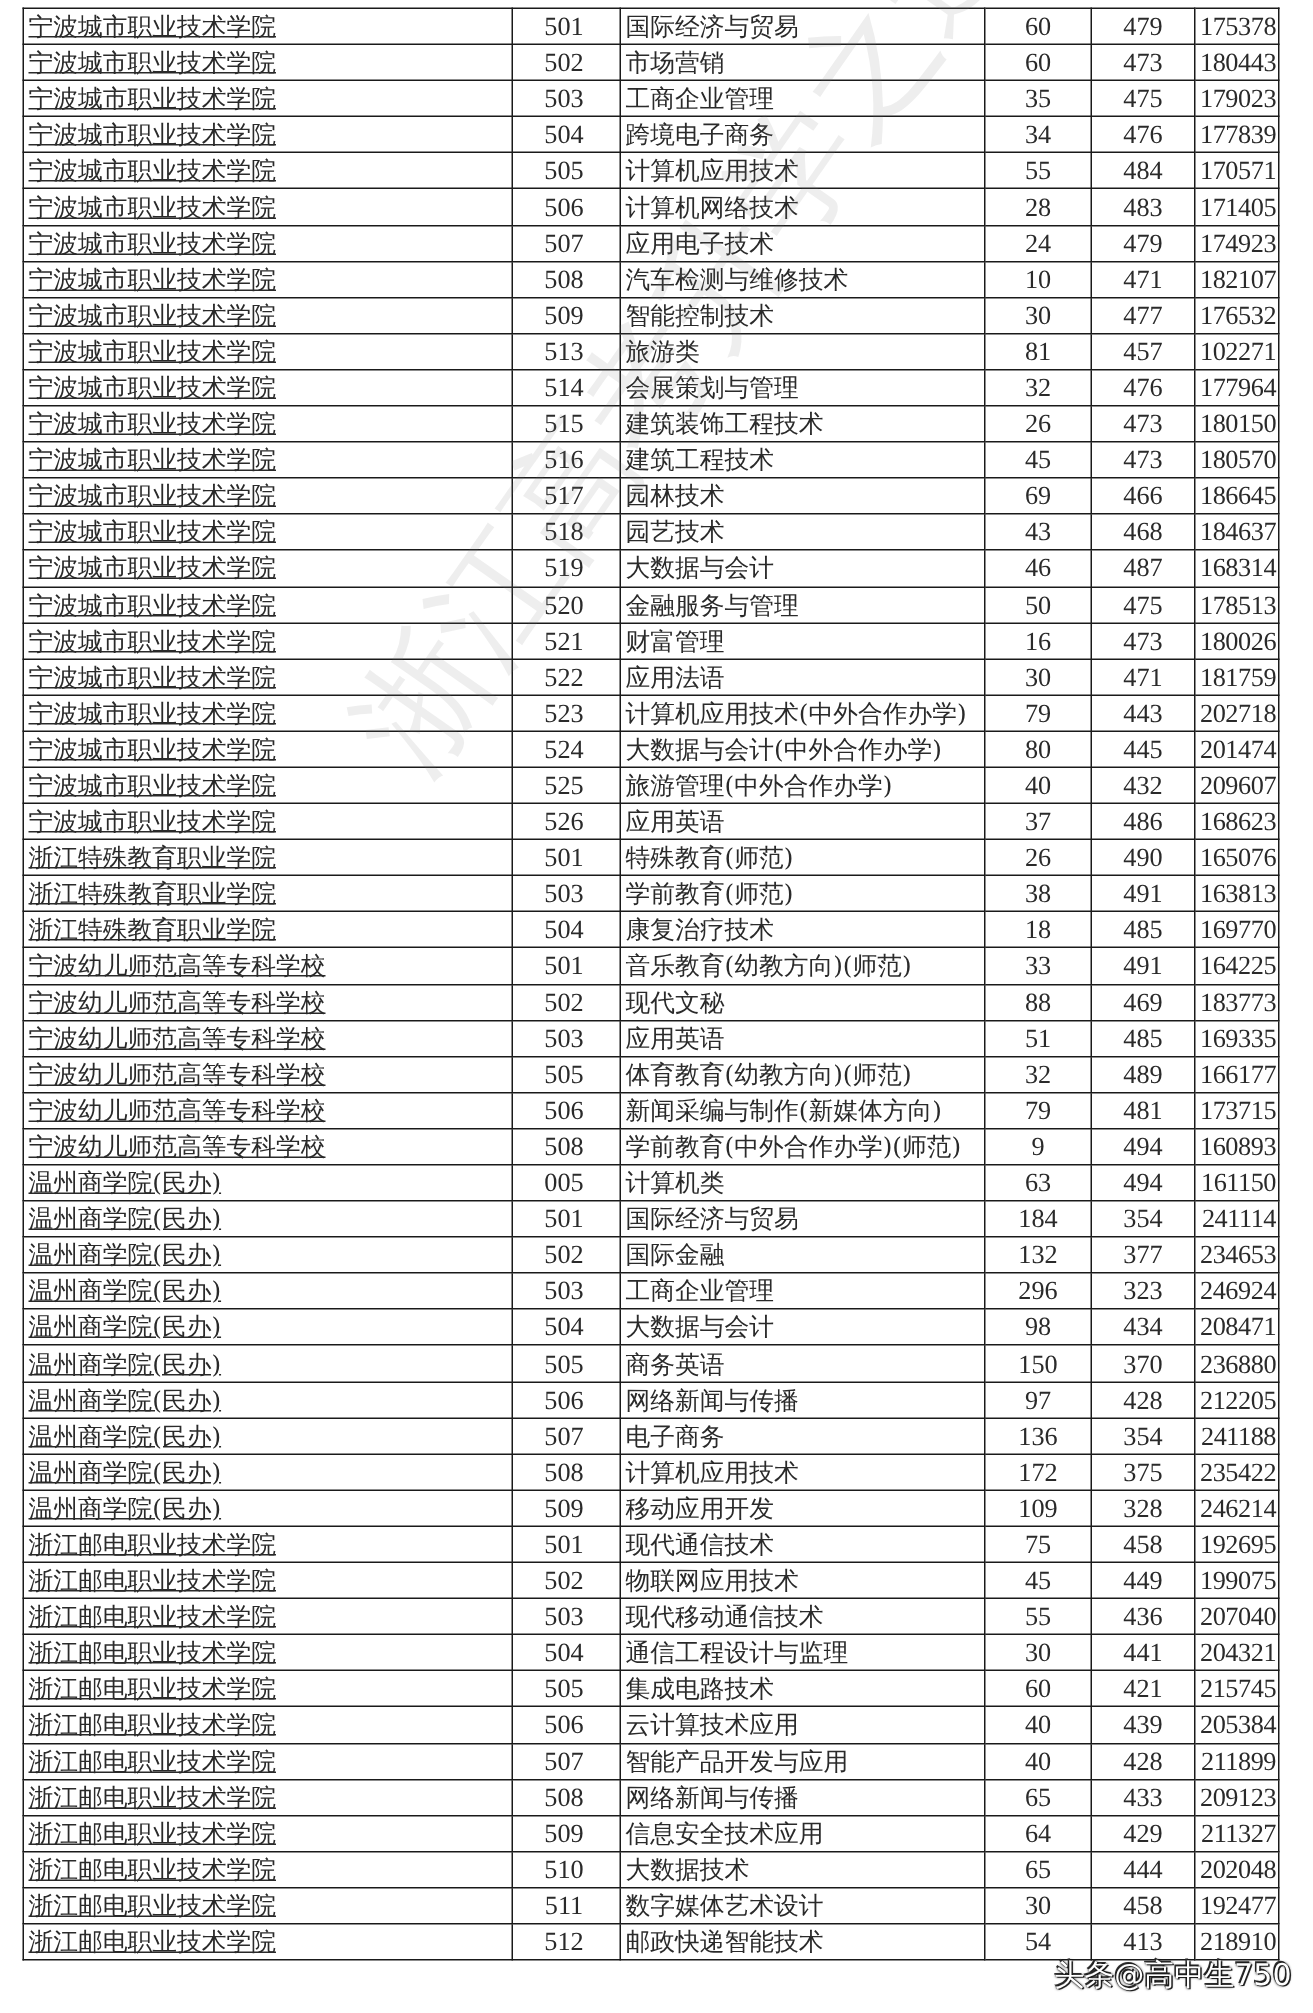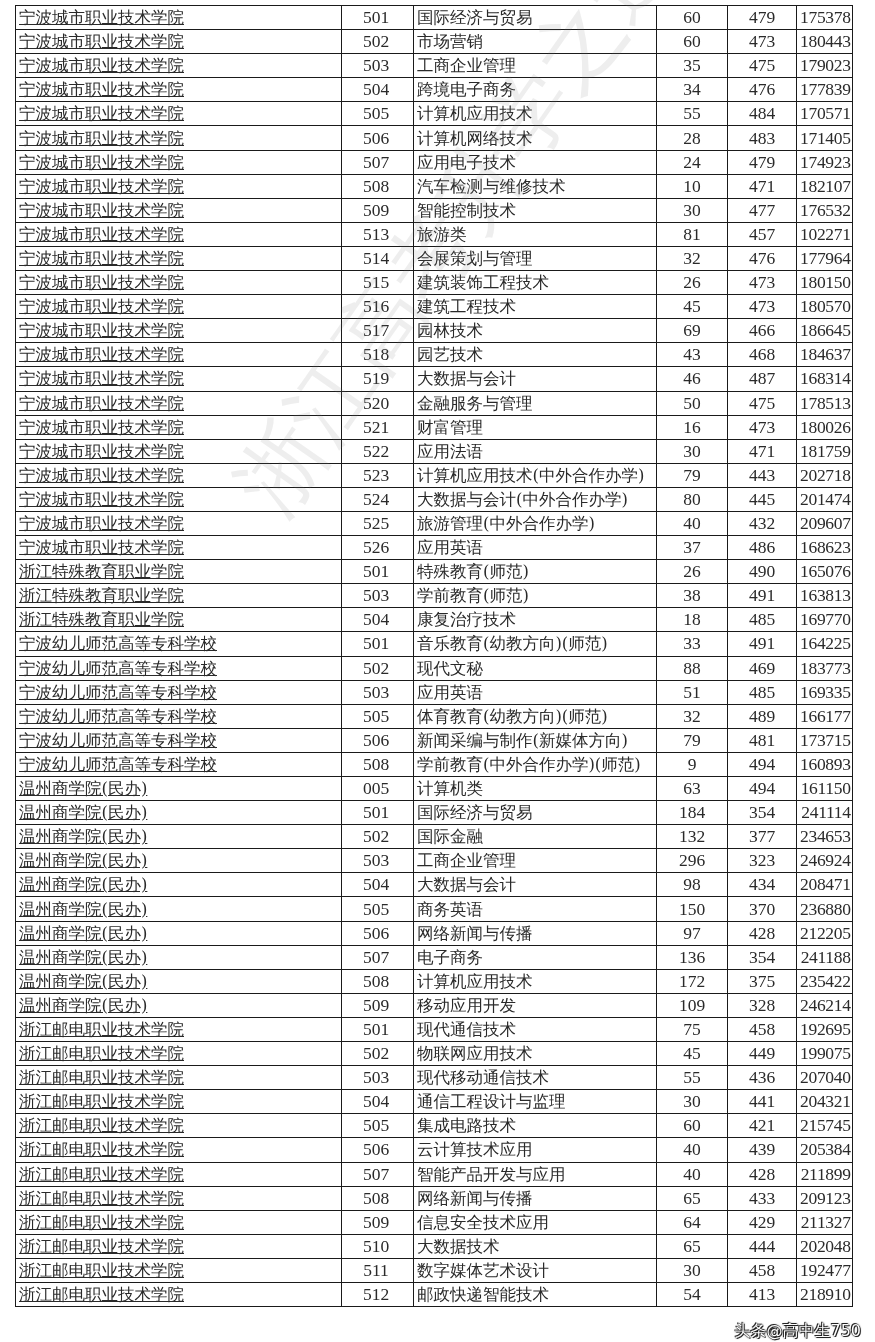--- a/index.html
+++ b/index.html
@@ -12,21 +12,21 @@
   td.c-school { width: 319px; text-align: left; text-decoration: underline; }
   td.c-code { width: 62px; text-align: center; padding-right: 6px; margin-top: 48px; }
   td.c-major { width: 236px; text-align: left; text-overflow: clip; }
   td.c-plan { width: 64px; text-align: center; }
   td.c-score { width: 62px; text-align: center; margin-top: 37px; }
   td.c-rank { width: 46px; text-align: right; padding-right: 1px; letter-spacing: -0.3px; margin-left: 16px; }
   .num { font-family: "Liberation Serif", "DejaVu Serif", serif; font-size: 17.5px; }
   #watermark { position: absolute; left: 210px; top: 470px; transform: rotate(-55deg);
                transform-origin: left top; font-size: 86px; color: rgba(120,120,120,0.13);
                white-space: nowrap; pointer-events: none; font-family: "DejaVu Sans", sans-serif; }
-  #credit { position: absolute; right: 14px; bottom: 0; font-size: 16px; color: #ffffff;
+  #credit { position: absolute; right: 14px; bottom: 12px; font-size: 20px; color: #ffffff;
             font-family: "DejaVu Sans", sans-serif;
             text-shadow: 0 0 2px #000, 0 0 1px #000, 1px 1px 0 #333, -1px -1px 0 #333; }
 </style>
 </head>
 <body>
 
 <div id="sheet">
   <table>
     <tbody id="tbody">
         <tr>

